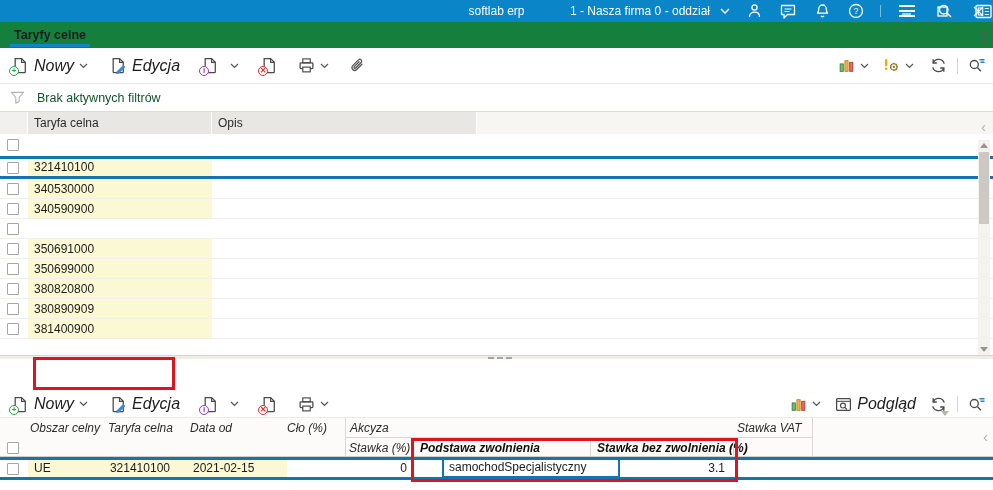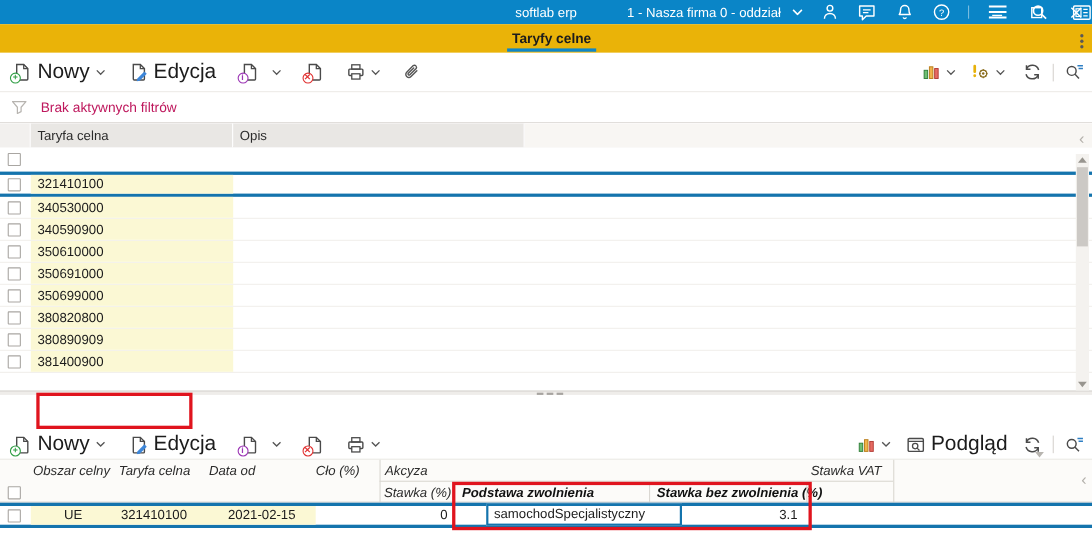--- a/index.html
+++ b/index.html
@@ -15,44 +15,44 @@
   .titlebar{position:absolute;left:0;top:0;width:100%;height:22px;background:var(--titlebar);display:flex;align-items:center;color:#fff;justify-content:flex-end;}
   .tb-left{display:flex;align-items:center;gap:18px;padding-left:12px;}
   .tb-title{position:absolute;left:0;right:0;text-align:center;font-size:12px;color:#fff;pointer-events:none;}
   .tb-right{position:absolute;right:4px;top:0;height:22px;display:flex;align-items:center;gap:14px;}
   .tb-ico{display:flex;align-items:center;justify-content:center;width:20px;height:20px;cursor:pointer;}
   .company{display:flex;align-items:center;gap:10px;font-size:12px;cursor:pointer;}
   .tb-sep{width:1px;height:12px;background:rgba(255,255,255,.45);}
   .winbtn{width:22px;height:20px;display:flex;align-items:center;justify-content:center;cursor:pointer;}
 
   
-  .tabrow{position:absolute;left:0;top:22px;width:100%;height:26px;background:#eab308;display:flex;align-items:center;justify-content:center;}
+  .tabrow{position:absolute;left:0;top:22px;width:100%;height:26px;background:#15803d;display:flex;align-items:center;}
   .tab{font-weight:bold;font-size:12.5px;padding:0 4px;margin-left:10px;position:relative;height:100%;display:flex;align-items:center;cursor:pointer;}
   .tab .underline{position:absolute;left:0;right:0;bottom:1px;height:3px;background:var(--accent);}
   .kebab{position:absolute;display:flex;flex-direction:column;gap:2px;cursor:pointer;padding:3px;}
   .kebab i{width:3px;height:3px;border-radius:50%;background:#5a5856;display:block;}
   .kebab-top{right:5px;top:28px;}
 
   
   .toolbar{position:absolute;left:0;width:100%;height:36px;background:#fff;display:flex;align-items:center;border-bottom:1px solid #e8e5e2;}
   .toolbar1{top:48px;}
   .toolbar2{top:390px;height:28px;border-bottom:none;}
   .tgroup{display:flex;align-items:center;gap:5px;margin-left:12px;cursor:pointer;}
-  .tlabel{font-size:19px;}
+  .tlabel{font-size:16px;font-style:italic;}
   .tright{position:absolute;right:8px;display:flex;align-items:center;gap:10px;}
   .vsep{width:1px;height:16px;background:#d6d3cf;}
   .icon16{width:17px;height:17px;display:block;}
   .docwrap{position:relative;width:17px;height:17px;}
   .badge{position:absolute;left:-3px;bottom:-2px;width:10px;height:10px;border-radius:50%;background:#fff;font-size:8px;line-height:8px;font-weight:bold;display:flex;align-items:center;justify-content:center;}
   .badge.green{border:1.3px solid #2f9e44;color:#2f9e44;}
   .badge.purple{border:1.3px solid #9c36b5;color:#9c36b5;}
   .badge.red{border:1.3px solid #e03131;color:#e03131;}
 
   
-  .filterrow{position:absolute;left:0;top:84px;width:100%;height:28px;background:#fff;border-bottom:1px solid #dedbd7;display:flex;align-items:center;gap:12px;padding-left:10px;color:#be185d;font-size:12.5px;}
+  .filterrow{position:absolute;left:0;top:84px;width:100%;height:28px;background:#fff;border-bottom:1px solid #dedbd7;display:flex;align-items:center;gap:12px;padding-left:10px;color:#14532d;font-size:12.5px;}
 
   
   .grid1{position:absolute;left:0;top:112px;width:100%;height:243px;overflow:hidden;background:#fff;}
   .g1-header{position:relative;height:22px;border-bottom:1px solid #d2cfca;}
   .hcell{position:absolute;top:0;height:22px;line-height:22px;background:var(--hdr-gray);padding-left:6px;font-size:12px;color:#2b2b2b;border-right:1px solid #fff;cursor:pointer;}
   .g1-c0{left:0;width:28px;background:#f2f0ee;}
   .g1-c1{left:28px;width:184px;}
   .g1-c2{left:212px;width:265px;}
   .g1-fill{left:477px;right:0;background:var(--filler);border-right:none;cursor:default;}
   .trow{position:relative;height:20px;line-height:20px;border-bottom:1px solid #f1efec;background:#fff;cursor:pointer;}
@@ -74,21 +74,21 @@
 
   
   .grid2-header{position:absolute;left:0;top:417px;width:100%;height:40px;background:#fcfbf9;border-top:1px solid #eceae7;border-bottom:1px solid #d2cfca;font-size:12px;color:#2b2b2b;}
   .h2cell{position:absolute;white-space:nowrap;cursor:pointer;font-style:italic;}
   .h2row1{top:0;height:20px;line-height:20px;}
   .h2row2{top:20px;height:20px;line-height:20px;}
   .h2bold{font-weight:bold;color:#111;}
   .vline{position:absolute;width:1px;background:#dad7d2;}
   .hline-akcyza{position:absolute;left:345px;width:467px;top:19px;height:1px;background:#dad7d2;}
   .grid2-row{position:absolute;left:0;top:457px;width:100%;height:23px;background:#fff;border-top:3px solid var(--sel);border-bottom:3px solid var(--sel);line-height:16px;cursor:pointer;}
-  .g2cell{position:absolute;top:0;bottom:0;text-align:center;}
+  .g2cell{position:absolute;top:0;bottom:0;}
   .g2yellow{left:28px;width:259px;background:var(--yellow);}
   .num{text-align:right;}
   .focus-cell{position:absolute;left:412px;top:-2px;height:20px;width:178px;border:2px solid var(--sel);background:#fff;line-height:15px;padding-left:5px;overflow:hidden;margin-left:30px;}
 
   
   .vscroll{position:absolute;right:3px;top:140px;width:12px;height:215px;background:#f4f2ef;z-index:5;}
   .vthumb{position:absolute;left:1px;top:12px;width:10px;height:72px;background:#ccc9c5;cursor:pointer;}
   .arr{position:absolute;left:2px;width:0;height:0;border-left:4px solid transparent;border-right:4px solid transparent;cursor:pointer;}
   .arr-up{top:3px;border-bottom:5px solid #98958f;}
   .arr-dn{bottom:3px;border-top:5px solid #98958f;}
@@ -318,21 +318,20 @@
         <div class="trow">
     <span class="cb"></span>
     <div class="ycell">340530000</div>
   </div>
         <div class="trow">
     <span class="cb"></span>
     <div class="ycell">340590900</div>
   </div>
         <div class="trow">
     <span class="cb"></span>
-    <div class="ycell">350610000</div>
   </div>
         <div class="trow">
     <span class="cb"></span>
     <div class="ycell">350691000</div>
   </div>
         <div class="trow">
     <span class="cb"></span>
     <div class="ycell">350699000</div>
   </div>
         <div class="trow">

